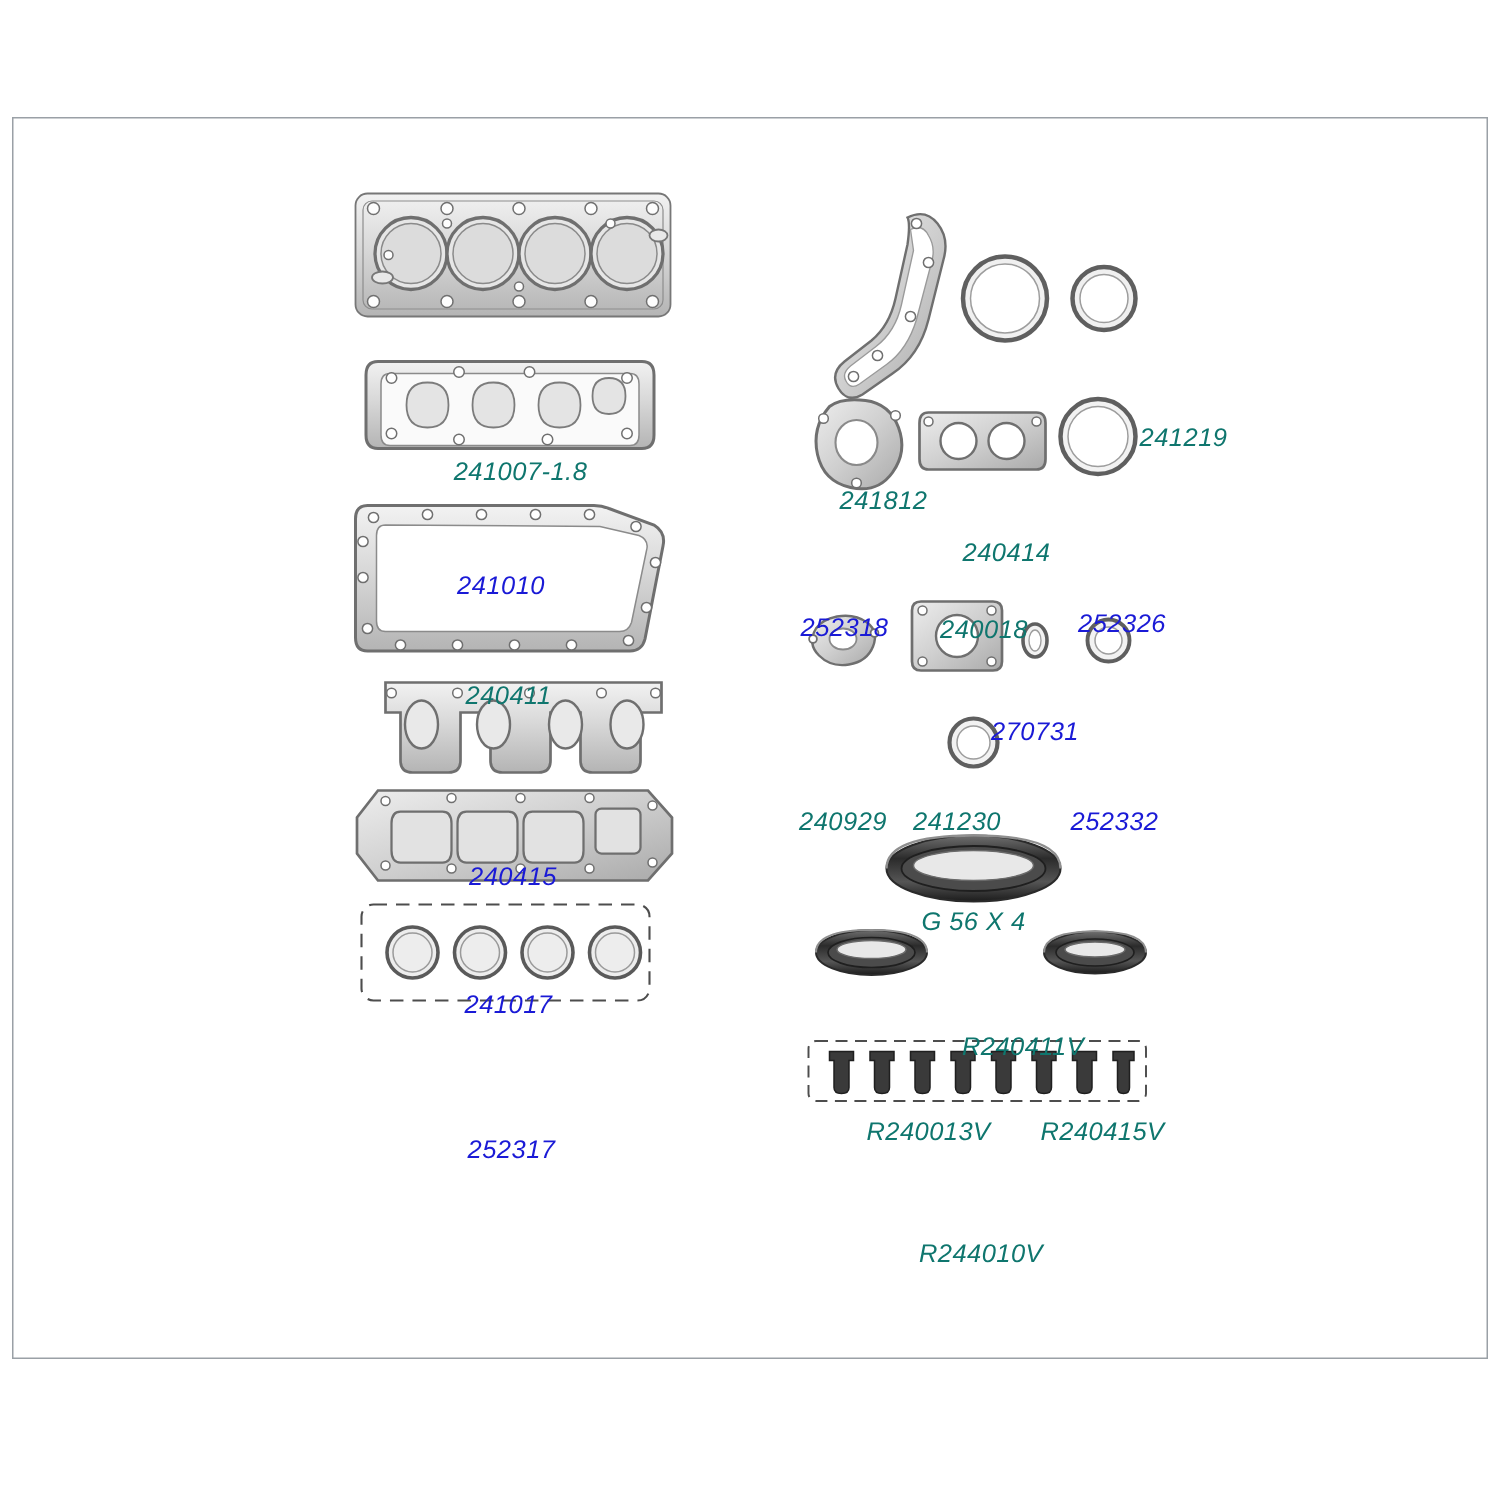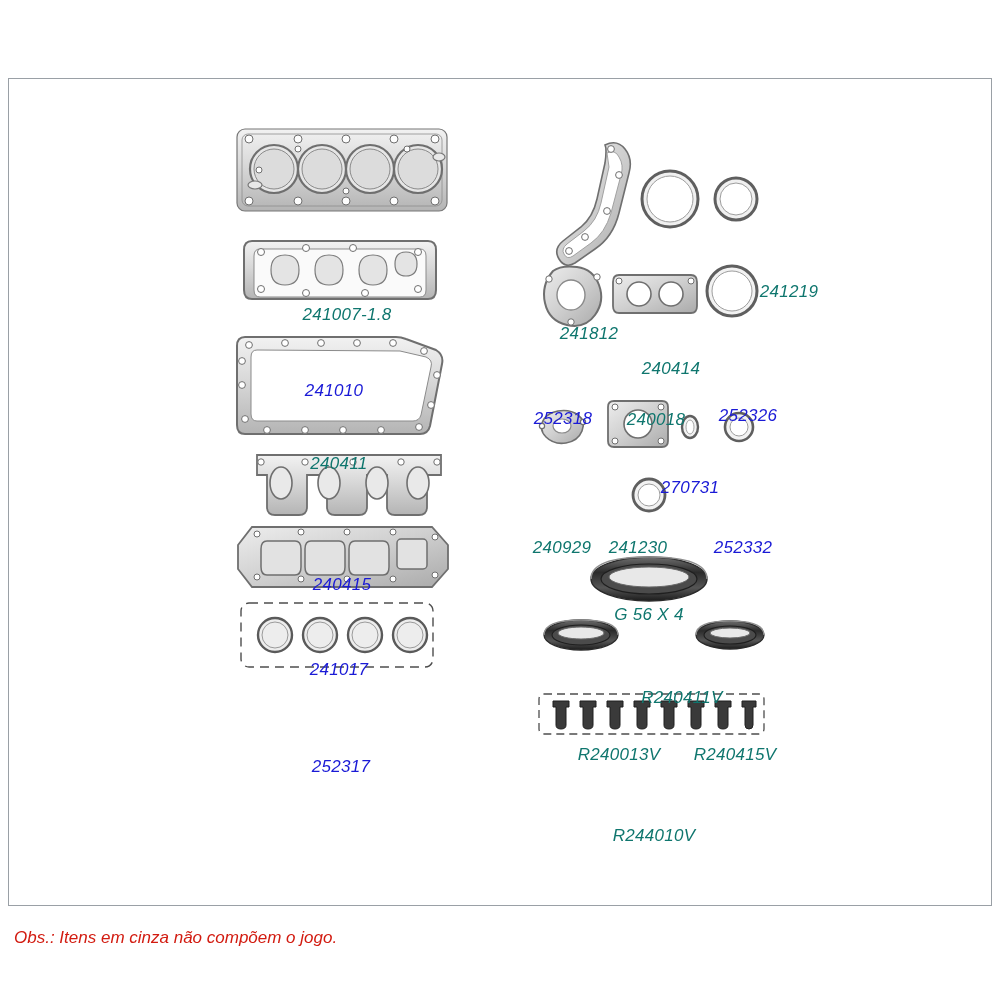--- a/index.html
+++ b/index.html
@@ -356,15 +356,14 @@
     <div class="label blue center" style="left:734px; top:459px;">252332</div>
     <div class="label gray center" style="left:640px; top:526px;">G 56 X 4</div>
 
     <div class="label gray center" style="left:645px; top:609px;margin-left:28px;">R240411V</div>
     <div class="label gray center" style="left:575px; top:666px;margin-left:35px;">R240013V</div>
     <div class="label gray center" style="left:726px; top:666px;">R240415V</div>
     <div class="label gray center" style="left:645px; top:747px;">R244010V</div>
 
   </div>
 
-  <div id="footnote">Obs.: Itens em cinza não compõem o jogo.</div>
 
 </div>
 
 </body></html>

